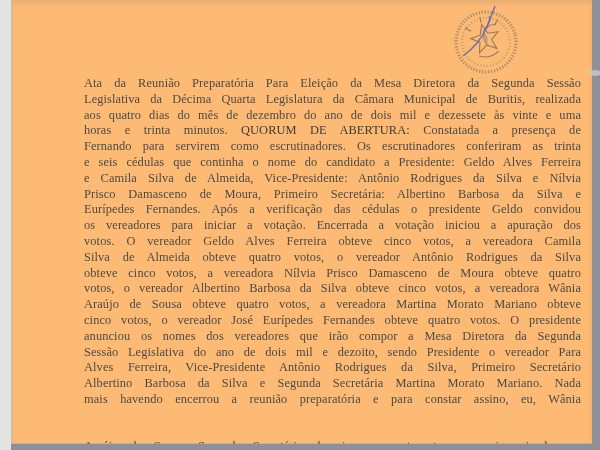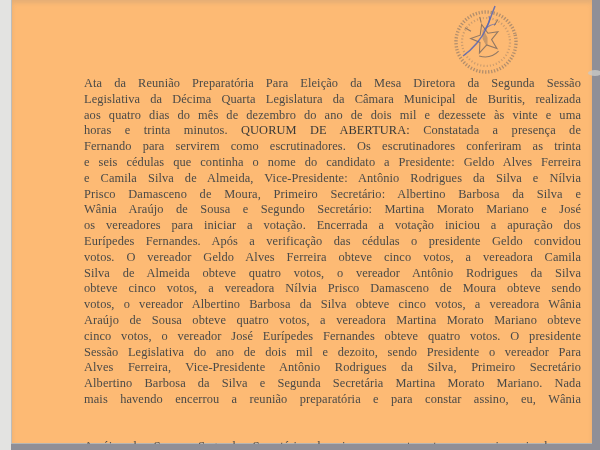--- a/index.html
+++ b/index.html
@@ -95,30 +95,30 @@
     </svg>
 
     <div class="doc-text" id="doc-lines">
         <div class="line"><span>Ata da Reunião Preparatória Para Eleição da Mesa Diretora da Segunda Sessão</span></div>
         <div class="line"><span>Legislativa da Décima Quarta Legislatura da Câmara Municipal de Buritis, realizada</span></div>
         <div class="line"><span>aos quatro dias do mês de dezembro do ano de dois mil e dezessete às vinte e uma</span></div>
         <div class="line"><span>horas e trinta minutos. </span><span class="b">QUORUM DE ABERTURA:</span><span> Constatada a presença de</span></div>
         <div class="line"><span>Fernando para servirem como escrutinadores. Os escrutinadores conferiram as trinta</span></div>
         <div class="line"><span>e seis cédulas que continha o nome do candidato a Presidente: Geldo Alves Ferreira</span></div>
         <div class="line"><span>e Camila Silva de Almeida, Vice-Presidente: Antônio Rodrigues da Silva e Nílvia</span></div>
-        <div class="line"><span>Prisco Damasceno de Moura, Primeiro Secretário: Albertino Barbosa da Silva e</span></div>
-        <div class="line"><span>Wânia Araújo de Sousa e Segundo Secretário: Martina Morato Mariano e José</span></div>
+        <div class="line"><span>Prisco Damasceno de Moura, Primeiro Secretária: Albertino Barbosa da Silva e</span></div>
+        <div class="line"><span>Eurípedes Fernandes. Após a verificação das cédulas o presidente Geldo convidou</span></div>
         <div class="line"><span>os vereadores para iniciar a votação. Encerrada a votação iniciou a apuração dos</span></div>
-        <div class="line"><span>Eurípedes Fernandes. Após a verificação das cédulas o presidente Geldo convidou</span></div>
         <div class="line"><span>votos. O vereador Geldo Alves Ferreira obteve cinco votos, a vereadora Camila</span></div>
         <div class="line"><span>Silva de Almeida obteve quatro votos, o vereador Antônio Rodrigues da Silva</span></div>
-        <div class="line"><span>obteve cinco votos, a vereadora Nílvia Prisco Damasceno de Moura obteve sendo</span></div>
+        <div class="line"><span>obteve cinco votos, a vereadora Nílvia Prisco Damasceno de Moura obteve quatro</span></div>
         <div class="line"><span>votos, o vereador Albertino Barbosa da Silva obteve cinco votos, a vereadora Wânia</span></div>
         <div class="line"><span>Araújo de Sousa obteve quatro votos, a vereadora Martina Morato Mariano obteve</span></div>
         <div class="line"><span>cinco votos, o vereador José Eurípedes Fernandes obteve quatro votos. O presidente</span></div>
+        <div class="line"><span>anunciou os nomes dos vereadores que irão compor a Mesa Diretora da Segunda</span></div>
         <div class="line"><span>Sessão Legislativa do ano de dois mil e dezoito, sendo Presidente o vereador Para</span></div>
         <div class="line"><span>Alves Ferreira, Vice-Presidente Antônio Rodrigues da Silva, Primeiro Secretário</span></div>
         <div class="line"><span>Albertino Barbosa da Silva e Segunda Secretária Martina Morato Mariano. Nada</span></div>
         <div class="line"><span>mais havendo encerrou a reunião preparatória e para constar assino, eu, Wânia</span></div>
       </div>
 
     <div class="clipped-line">Araújo de Sousa, Segunda Secretária, lavrei a presente ata que vai assinada por</div>
 
     <div class="smudge"></div>
   </div>

